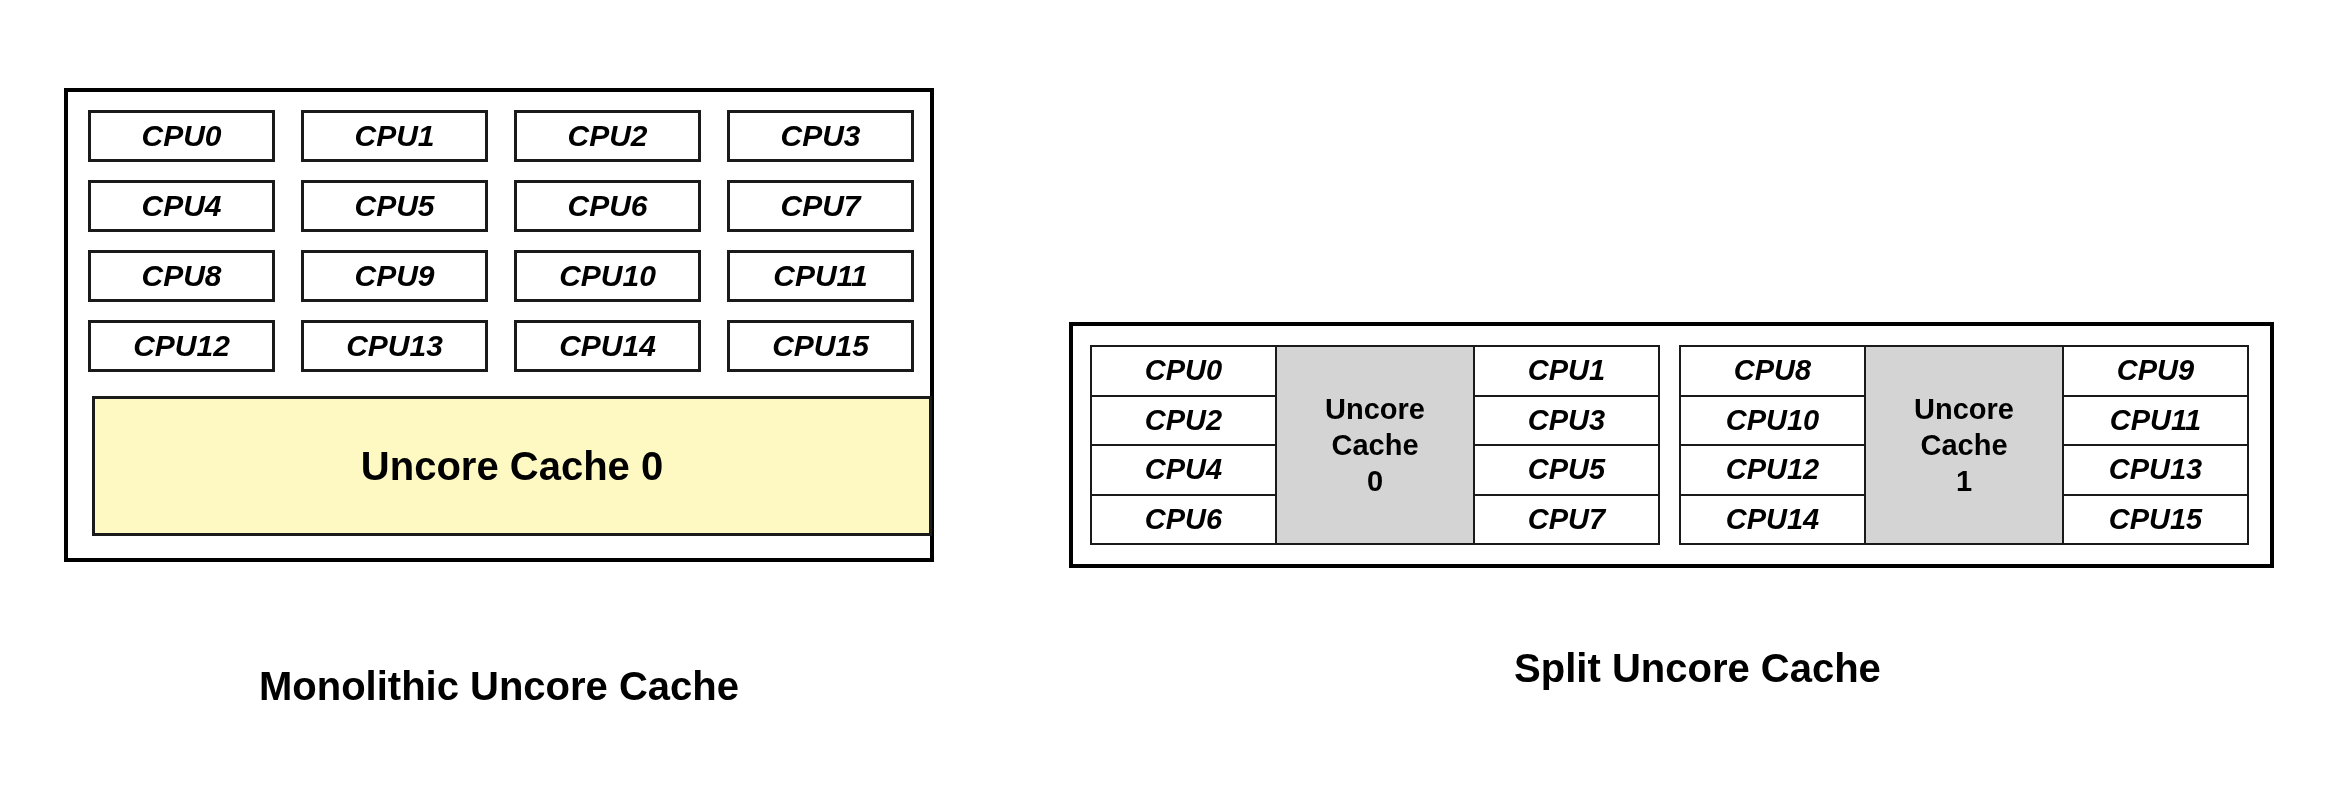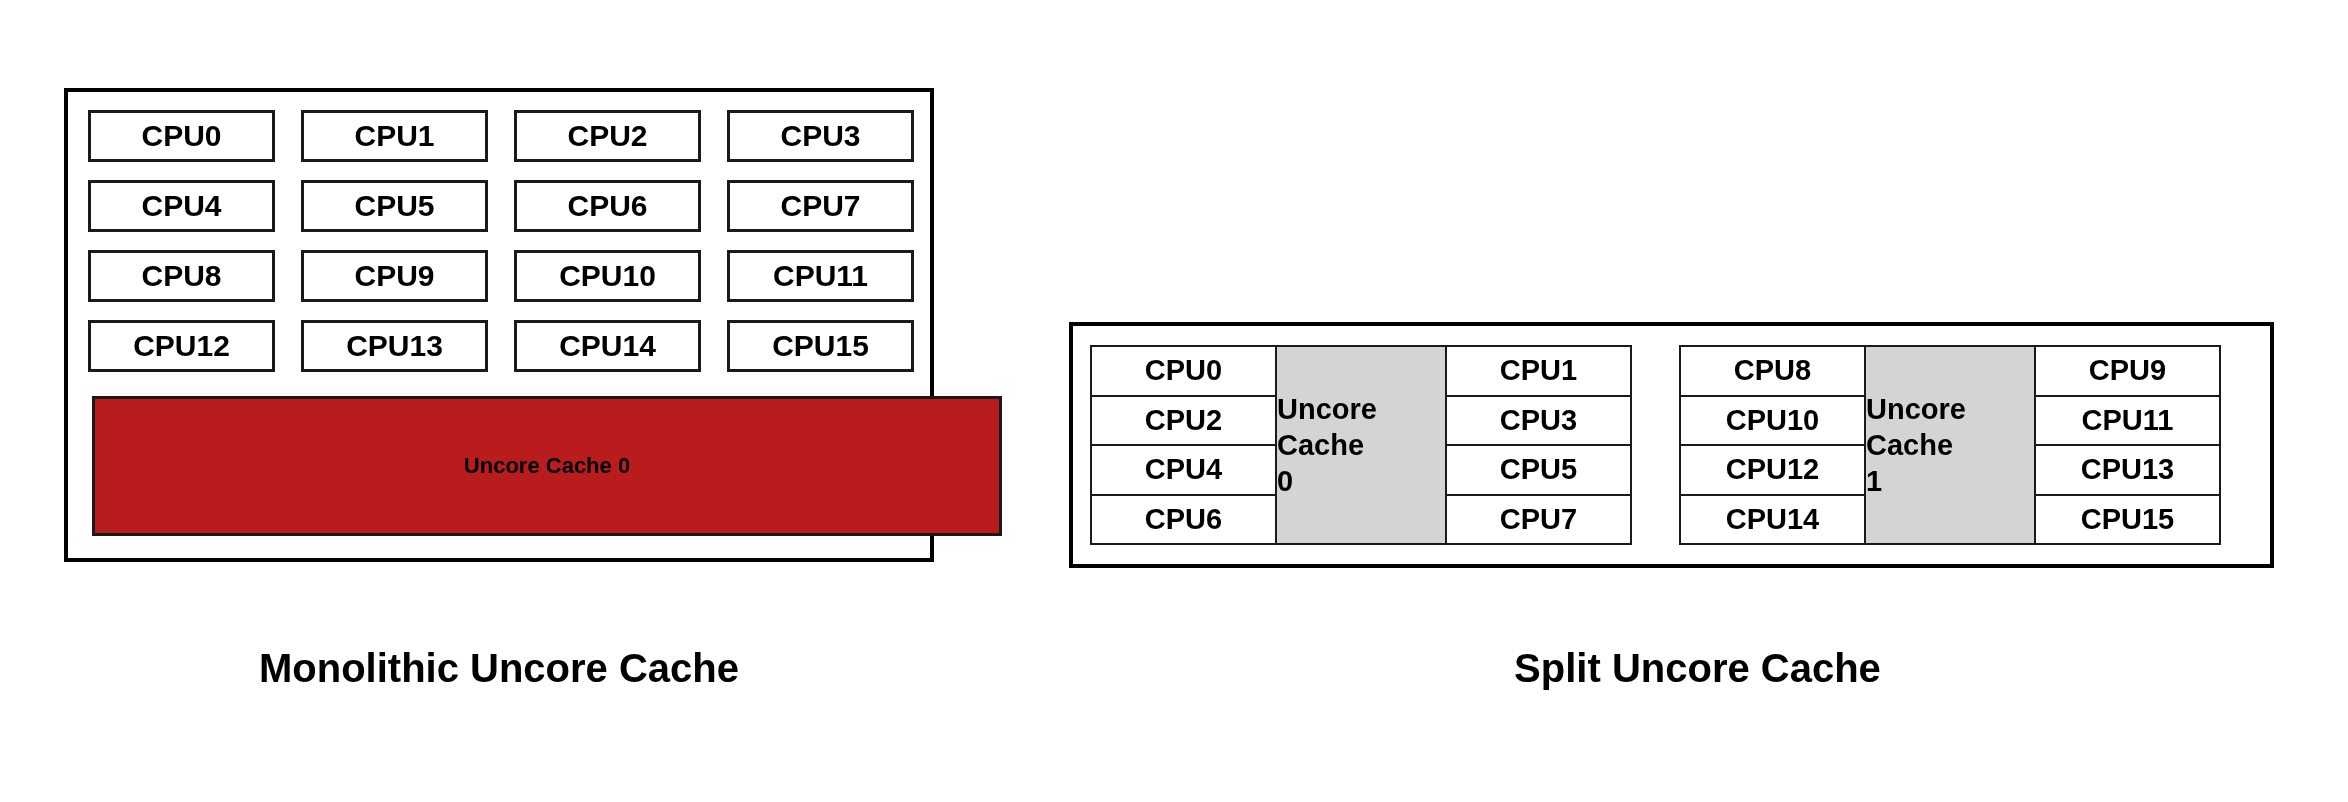--- a/index.html
+++ b/index.html
@@ -43,35 +43,36 @@
     border: 3px solid #1a1a1a;
     box-sizing: border-box;
     background: #ffffff;
     display: flex;
     align-items: center;
     justify-content: center;
     font-weight: bold;
     font-size: 30px;
     letter-spacing: 0px;
     line-height: 1;
+    font-style: italic;
   }
   #mono-uncore-cache {
     position: absolute;
     left: 24px;
     top: 304px;
-    width: 910px;
+    width: 840px;
     height: 140px;
-    background: #b91c1c;
+    background: #fef9c3;
     border: 3px solid #1a1a1a;
     box-sizing: border-box;
     display: flex;
     align-items: center;
     justify-content: center;
     font-weight: bold;
-    font-size: 22px;
+    font-size: 40px;
   }
 
   
   #fig-split {
     position: absolute;
     left: 1069px;
     top: 322px;
     width: 1205px;
     height: 246px;
     border: 4px solid #000000;
@@ -96,47 +97,47 @@
   .cpu-column .cpu-box {
     flex: 1 1 0;
     border-width: 2px;
     font-size: 29px;
     margin-top: -2px;
   }
   .cpu-column .cpu-box:first-child {
     margin-top: 0;
   }
   .cache-column {
-    width: 172px;
+    width: 200px;
     height: 200px;
     background: #d4d4d4;
     border: 2px solid #1a1a1a;
     box-sizing: border-box;
     display: flex;
     flex-direction: column;
-    align-items: flex-start;
+    align-items: center;
     justify-content: center;
     font-weight: bold;
     font-size: 29px;
     line-height: 1.25;
     margin: 0 -2px;
   }
   .cache-line { display: block; }
 
   
   .caption {
     position: absolute;
     font-weight: bold;
     font-size: 40px;
     white-space: nowrap;
     color: #000000;
   }
   #caption-monolithic {
     left: 64px;
-    top: 646px;
+    top: 664px;
     width: 870px;
     text-align: center;
   }
   #caption-split {
     left: 1095px;
     top: 646px;
     width: 1205px;
     text-align: center;
   }
 </style>

